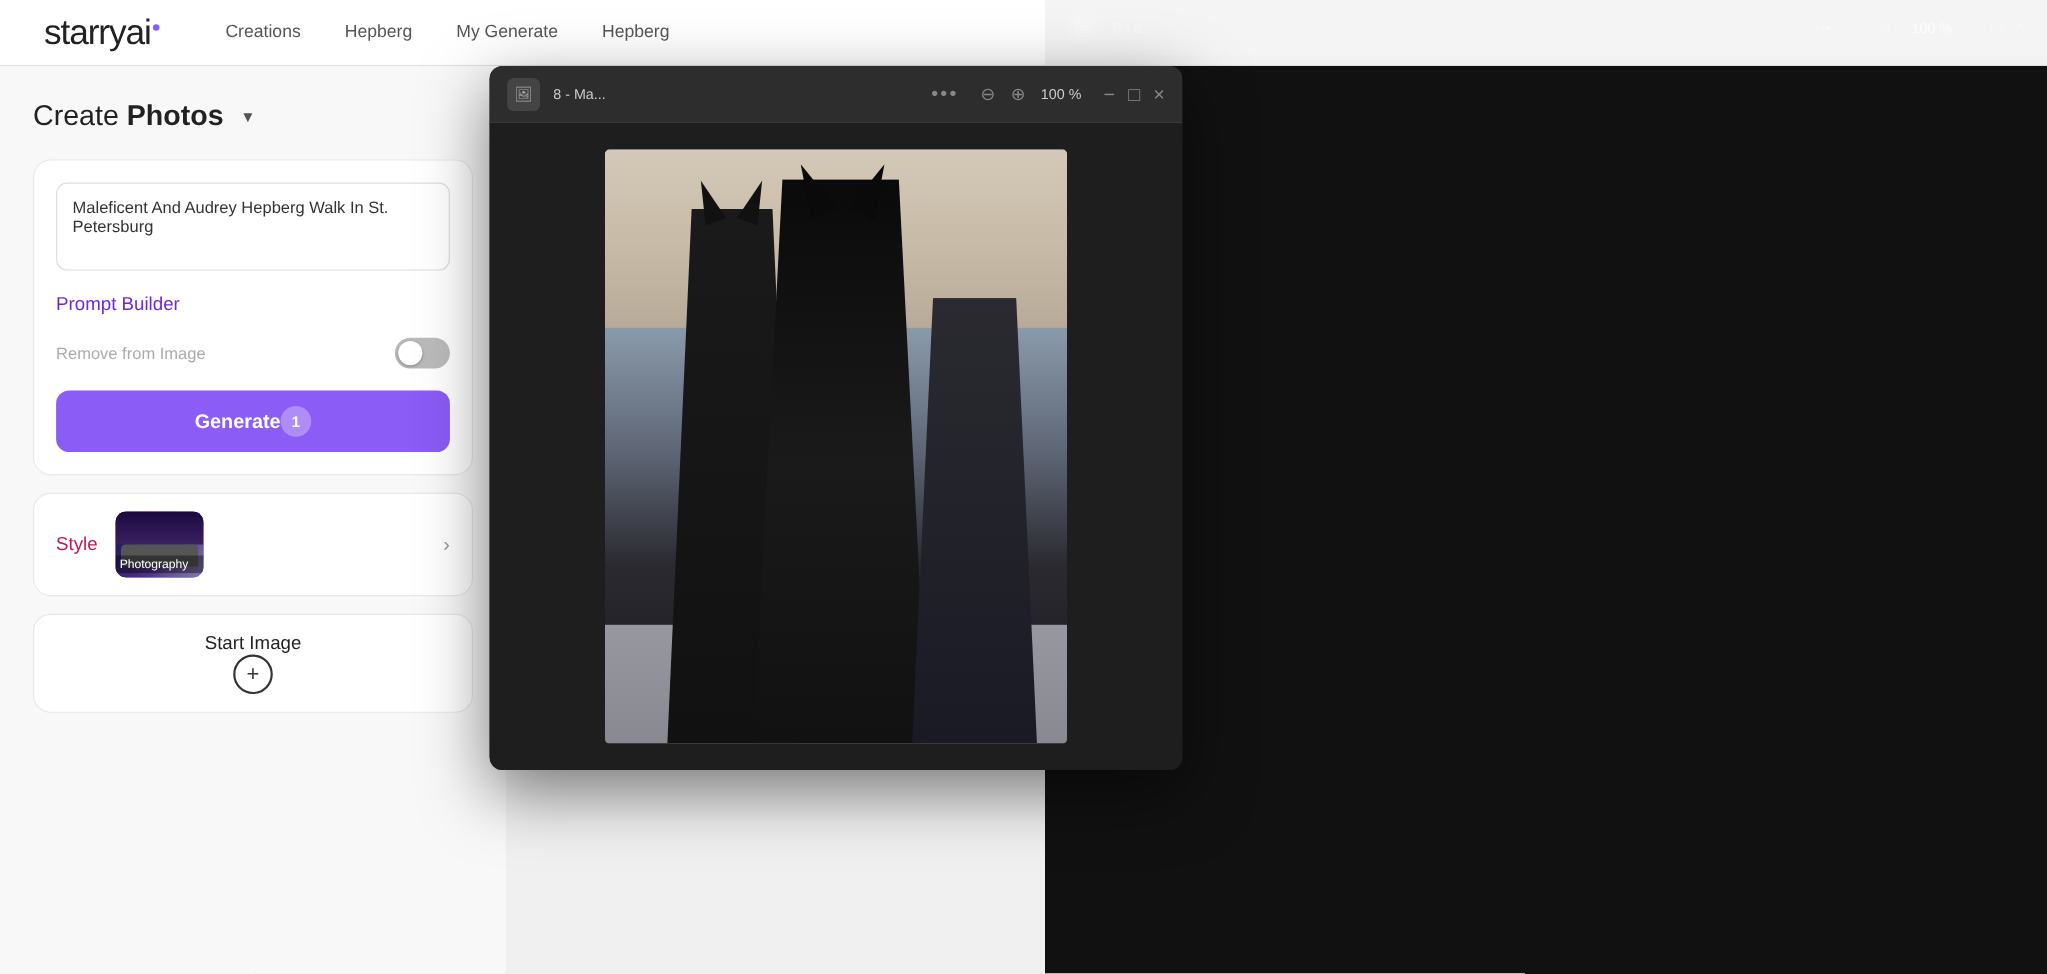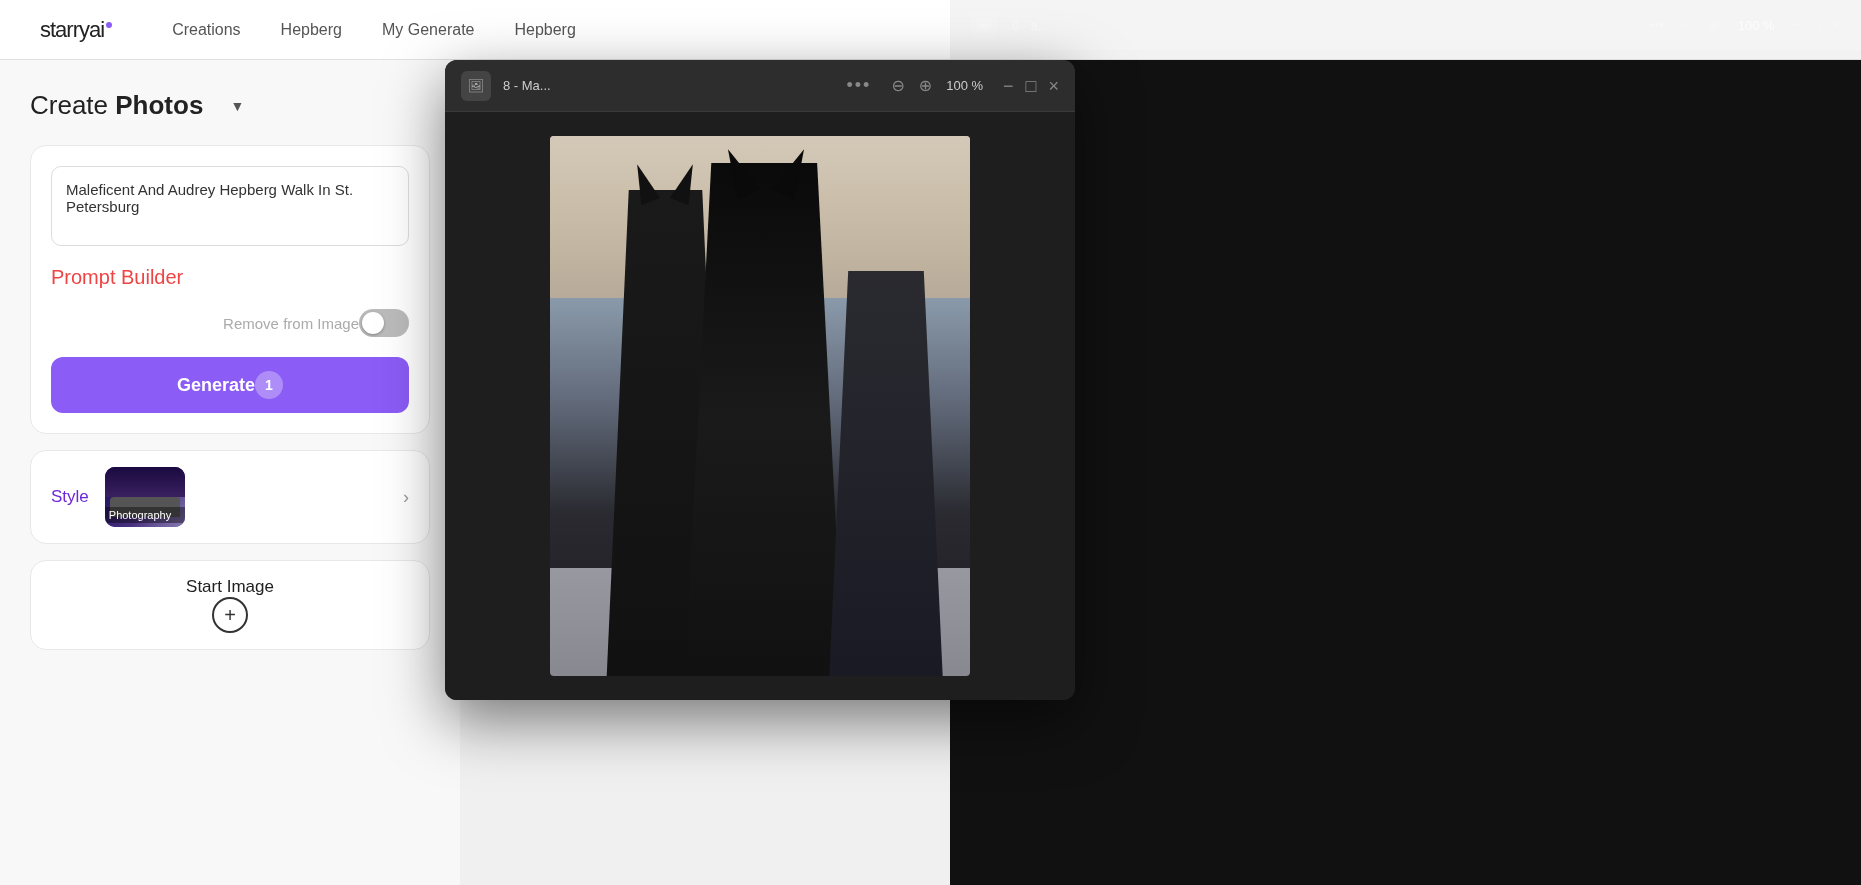--- a/index.html
+++ b/index.html
@@ -21,21 +21,21 @@
       height: 60px;
       background: rgba(255,255,255,0.95);
       display: flex;
       align-items: center;
       padding: 0 40px;
       z-index: 10;
       border-bottom: 1px solid #e0e0e0;
     }
 
     .logo {
-      font-size: 22px;
+      font-size: 32px;
       font-weight: 300;
       color: #222;
       letter-spacing: -1px;
       margin-right: 60px;
     }
 
     .logo-dot {
       display: inline-block;
       width: 6px;
       height: 6px;
@@ -68,21 +68,21 @@
       height: 825px;
       background: #f8f8f8;
       z-index: 5;
       padding: 30px 30px;
       overflow-y: auto;
     }
 
     .create-photos-header {
       display: flex;
       align-items: center;
-      gap: 24px;
+      gap: 12px;
       margin-bottom: 24px;
     }
 
     .create-photos-title {
       font-size: 26px;
       font-weight: 400;
       color: #222;
     }
 
     .create-photos-title strong {
@@ -117,32 +117,32 @@
       font-size: 15px;
       color: #333;
       resize: none;
       min-height: 80px;
       font-family: inherit;
       outline: none;
       margin-bottom: 16px;
     }
 
     .prompt-builder-link {
-      color: #ef4444;
-      font-size: 20px;
+      color: #6d28d9;
+      font-size: 17px;
       cursor: pointer;
       display: block;
       margin-bottom: 20px;
       text-decoration: none;
     }
 
     .remove-from-image-row {
       display: flex;
       align-items: center;
-      justify-content: flex-end;
+      justify-content: space-between;
       margin-bottom: 20px;
     }
 
     .remove-from-image-label {
       font-size: 15px;
       color: #aaa;
     }
 
     
     .toggle-switch {
@@ -211,21 +211,21 @@
 
     .style-left {
       display: flex;
       align-items: center;
       gap: 16px;
     }
 
     .style-label {
       font-size: 17px;
       font-weight: 500;
-      color: #6d28d9;
+      color: #be185d;
     }
 
     .style-thumbnail {
       width: 80px;
       height: 60px;
       border-radius: 10px;
       overflow: hidden;
       background: linear-gradient(135deg, #6b21a8 0%, #4c1d95 40%, #1e40af 100%);
       position: relative;
     }

